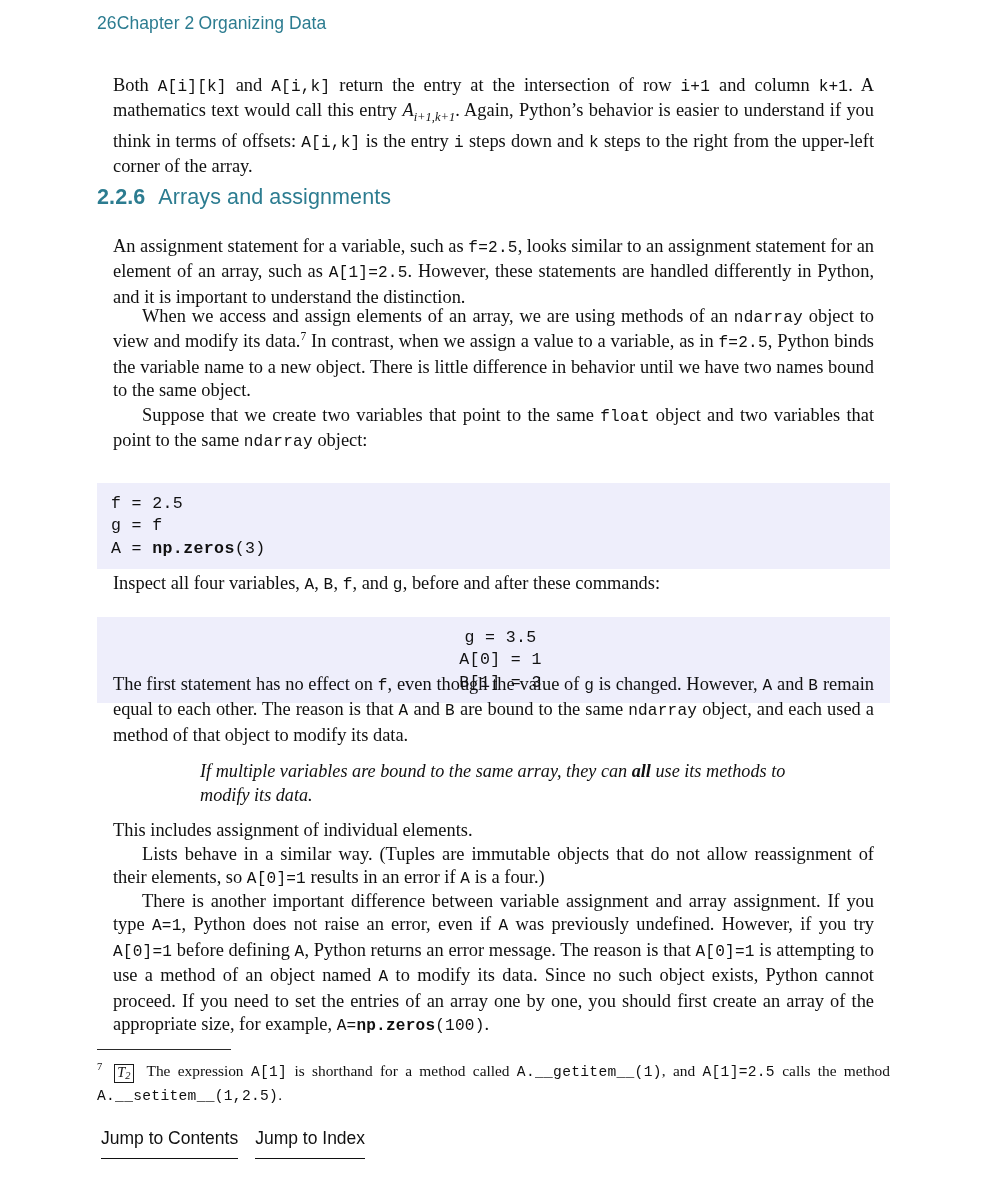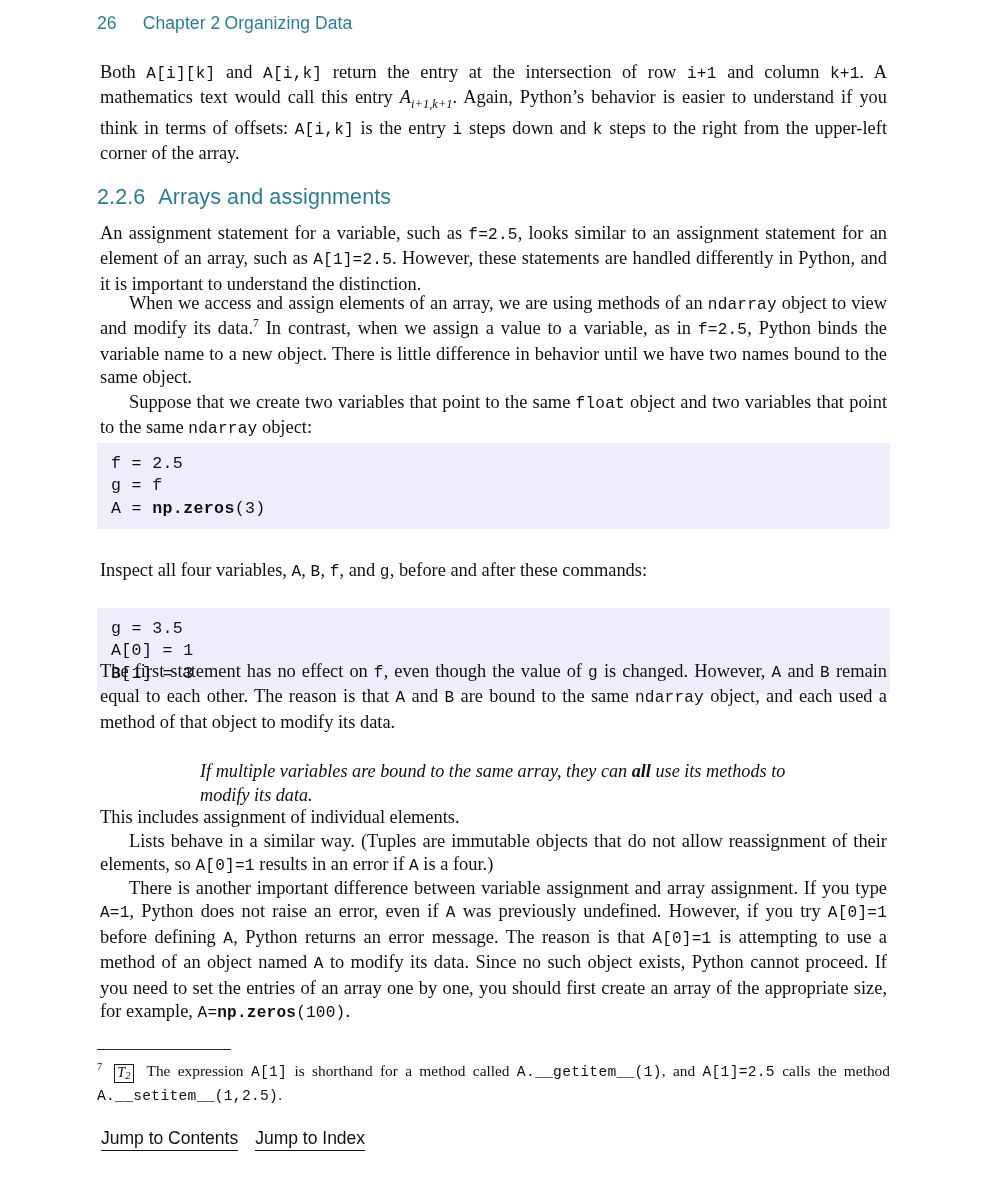--- a/index.html
+++ b/index.html
@@ -26,33 +26,33 @@
   .runhead {
     position: absolute;
     left: 97px;
     top: 13px;
     font-family: "Liberation Sans", "DejaVu Sans", sans-serif;
     font-size: 17.5px;
     color: #2c7c90;
     letter-spacing: 0.1px;
     white-space: nowrap;
   }
-  .runhead .pgno { margin-right: 26px; }
+  .runhead .pgno { }
   .runhead .chlabel { margin-right: 4px; }
 
   
   .col {
     position: absolute;
     left: 97px;
     top: 0;
     width: 793px;
   }
 
   p.body {
-    margin: 3px;
+    margin: 16px;
     font-size: 18.4px;
     line-height: 23.45px;
     text-align: justify;
     text-justify: inter-word;
     -webkit-hyphens: none;
     hyphens: none;
   }
   p.indent { text-indent: 29px; }
 
   code, .mono {
@@ -67,26 +67,27 @@
 
   h2.sec {
     margin: 0;
     font-family: "Liberation Sans", "DejaVu Sans", sans-serif;
     font-weight: normal;
     font-size: 21.5px;
     color: #2c7c90;
     letter-spacing: 0.1px;
     white-space: nowrap;
   }
-  h2.sec .num { margin-right: 13px; }
+  h2.sec .num { margin-right: 13px; font-weight: bold; }
 
   
   .codeblock {
     background: #eeeefb;
     padding: 10px 0 9px 0;
+    margin-top: 40px;
   }
   .codeblock .line {
     font-family: "Liberation Mono", "DejaVu Sans Mono", monospace;
     font-size: 16.6px;
     line-height: 22.4px;
     letter-spacing: 0.35px;
     padding-left: 14px;
     white-space: pre;
     color: #111;
   }
@@ -152,21 +153,21 @@
     top: 1128px;
     font-family: "Liberation Sans", "DejaVu Sans", sans-serif;
     font-size: 17.5px;
     color: #111;
     white-space: nowrap;
   }
   .navlinks a {
     color: #111;
     text-decoration: none;
     border-bottom: 1.3px solid #111;
-    padding-bottom: 2px;
+    padding-bottom: 10px;
     margin-right: 17px;
   }
 </style>
 </head>
 <body>
 
 <div class="page">
 
   <div class="runhead">
     <span class="pgno">26</span><span class="chlabel">Chapter 2</span><span>Organizing Data</span>
@@ -197,21 +198,21 @@
       <div class="line"><span>f = 2.5</span></div>
       <div class="line"><span>g = f</span></div>
       <div class="line"><span>A = </span><b>np.zeros</b><span>(3)</span></div>
     </div>
   </div>
 
   <div class="col" style="top:556px;">
     <p class="body"><span>Inspect all four variables, </span><code class="mono">A</code><span>, </span><code class="mono">B</code><span>, </span><code class="mono">f</code><span>, and </span><code class="mono">g</code><span>, before and after these commands:</span></p>
   </div>
 
-  <div class="col" style="top:608px;">
+  <div class="col" style="top:577px;text-align:center;">
     <div class="codeblock">
       <div class="line"><span>g = 3.5</span></div>
       <div class="line"><span>A[0] = 1</span></div>
       <div class="line"><span>B[1] = 3</span></div>
     </div>
   </div>
 
   <div class="col" style="top:657px;">
     <p class="body"><span>The first statement has no effect on </span><code class="mono">f</code><span>, even though the value of </span><code class="mono">g</code><span> is changed. However, </span><code class="mono">A</code><span> and </span><code class="mono">B</code><span> remain equal to each other. The reason is that </span><code class="mono">A</code><span> and </span><code class="mono">B</code><span> are bound to the same </span><code class="mono">ndarray</code><span> object, and each used a method of that object to modify its data.</span></p>
   </div>

